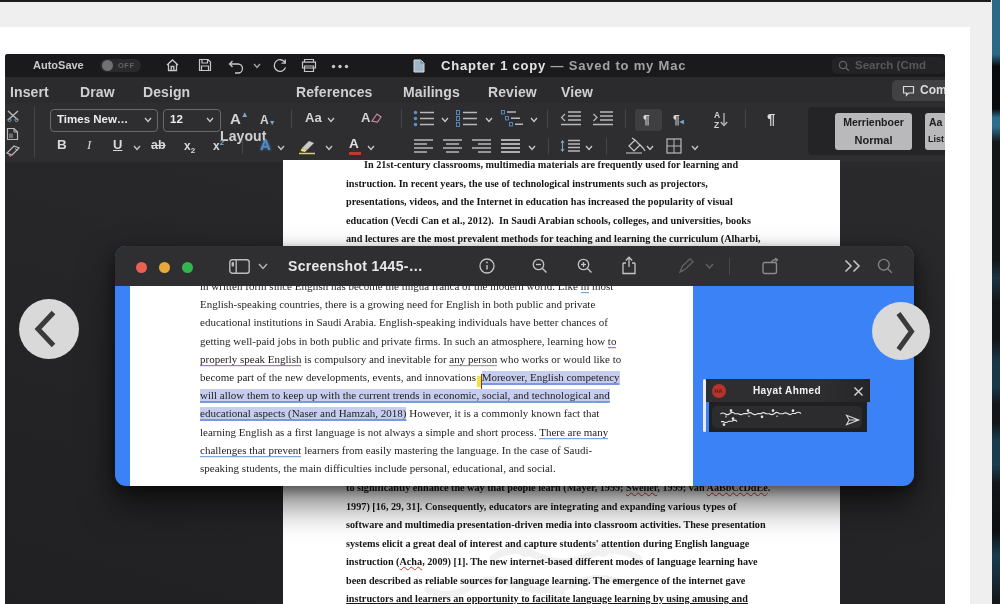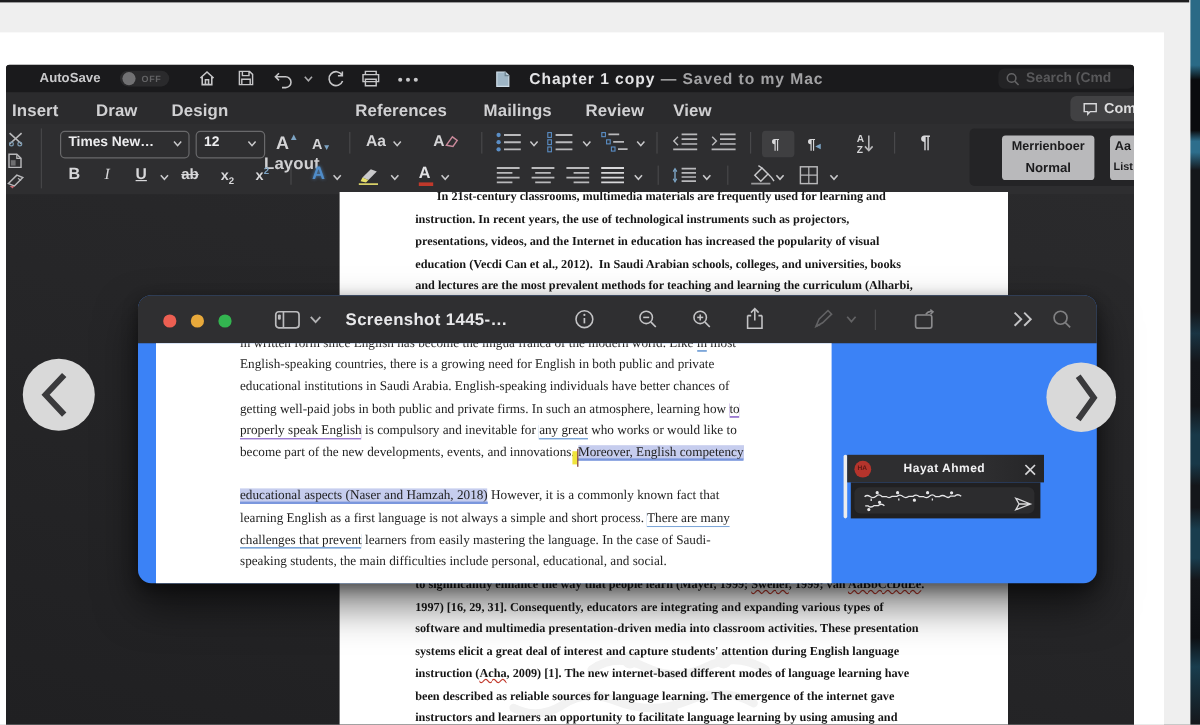--- a/index.html
+++ b/index.html
@@ -315,21 +315,21 @@
     <div class="ln wd" style="left:63px;top:36px;">presentations, videos, and the Internet in education has increased the popularity of visual</div>
     <div class="ln wd" style="left:63px;top:54.5px;">education (Vecdi Can et al., 2012).&nbsp; In Saudi Arabian schools, colleges, and universities, books</div>
     <div class="ln wd" style="left:63px;top:73px;">and lectures are the most prevalent methods for teaching and learning the curriculum (Alharbi,</div>
 
     <div class="ln wd" style="left:63px;top:322px;">to significantly enhance the way that people learn (Mayer, 1999; <span class="wavy">Sweller</span>, 1999; van <span class="wavy">AaBbCcDdEe</span>.</div>
     <div class="ln wd" style="left:63px;top:340.5px;">1997) [16, 29, 31]. Consequently, educators are integrating and expanding various types of</div>
     <div class="ln wd" style="left:63px;top:359px;">software and multimedia presentation-driven media into classroom activities. These presentation</div>
     <div class="ln wd" style="left:63px;top:377.5px;">systems elicit a great deal of interest and capture students' attention during English language</div>
     <div class="ln wd" style="left:63px;top:396px;">instruction (<span class="wavy">Acha</span>, 2009) [1]. The new internet-based different modes of language learning have</div>
     <div class="ln wd" style="left:63px;top:414.5px;">been described as reliable sources for language learning. The emergence of the internet gave</div>
-    <div class="ln wd" style="left:63px;top:433px;">instructors and learners an opportunity to facilitate language learning by using amusing and</div>
+    <div class="ln wd" style="left:63px;top:433px;text-decoration:underline;">instructors and learners an opportunity to facilitate language learning by using amusing and</div>
   </div>
 </div>
 
 <div class="abs" id="prev">
   <div class="abs" id="ptbar"></div>
   <div class="abs light" style="left:21px;background:#ec5f52;"></div>
   <div class="abs light" style="left:44px;background:#e8a93b;"></div>
   <div class="abs light" style="left:67px;background:#33b550;"></div>
 
   <svg class="abs" style="left:114px;top:13px;" width="21" height="15" viewBox="0 0 21 15">
@@ -420,22 +420,23 @@
       <path d="M13.8 6 L1.5 1.2 L4.2 6 L1.5 10.8 Z M4.2 6 L13.8 6" fill="none" stroke="#dadadc" stroke-width="1.1"></path>
     </svg>
 
   <div class="abs" id="shot">
     <div class="abs" style="left:346.5px;top:89.5px;width:4.5px;height:11.5px;background:#f0e43c;z-index:4;"></div>
     <div class="abs" style="left:351px;top:88px;width:1.2px;height:15px;background:#7a3a2c;z-index:5;"></div>
     <div class="ln pv" style="left:70px;top:-6px;">in written form since English has become the lingua franca of the modern world. Like <span class="u-b">in</span> most</div>
     <div class="ln pv" style="left:70px;top:12.2px;">English-speaking countries, there is a growing need for English in both public and private</div>
     <div class="ln pv" style="left:70px;top:30.4px;">educational institutions in Saudi Arabia. English-speaking individuals have better chances of</div>
     <div class="ln pv" style="left:70px;top:48.6px;">getting well-paid jobs in both public and private firms. In such an atmosphere, learning how <span class="u-p">to</span></div>
-    <div class="ln pv" style="left:70px;top:66.8px;"><span class="u-p">properly speak English</span> is compulsory and inevitable for <span class="u-b">any great</span> who works or would like to</div>
+    <div class="ln pv" style="left:70px;top:66.8px;"><span class="u-p">properly speak English</span> is compulsory and inevitable for <span class="u-b">any person</span> who works or would like to</div>
     <div class="ln pv" style="left:70px;top:85px;">become part of the new developments, events, and innovations.&nbsp;<span class="hl">Moreover, English competency</span></div>
+    <div class="ln pv" style="left:70px;top:103.2px;"><span class="hl">will allow them to keep up with the current trends in economic, social, <span class="u-r">and</span> technological <span class="u-r">and</span></span></div>
     <div class="ln pv" style="left:70px;top:121.4px;"><span class="hl">educational aspects (Naser and Hamzah, 2018)</span> However, it is a commonly known fact that</div>
     <div class="ln pv" style="left:70px;top:139.6px;">learning English as a first language is not always a simple and short process. <span class="u-b">There are many</span></div>
     <div class="ln pv" style="left:70px;top:157.8px;"><span class="u-b">challenges that prevent</span> learners from easily mastering the language. In the case of Saudi-</div>
     <div class="ln pv" style="left:70px;top:176px;text-align:right;">speaking students, the main difficulties include personal, educational, and social.</div>
   </div>
 </div>
 
 <div class="abs navc" style="left:19px;top:299px;width:60px;height:60px;"></div>
 <svg class="abs" style="left:35px;top:310px;" width="21" height="38" viewBox="0 0 21 38">
     <polyline points="18.5,2.5 3,19 18.5,35.5" fill="none" stroke="#3a3a3c" stroke-width="5"></polyline>

